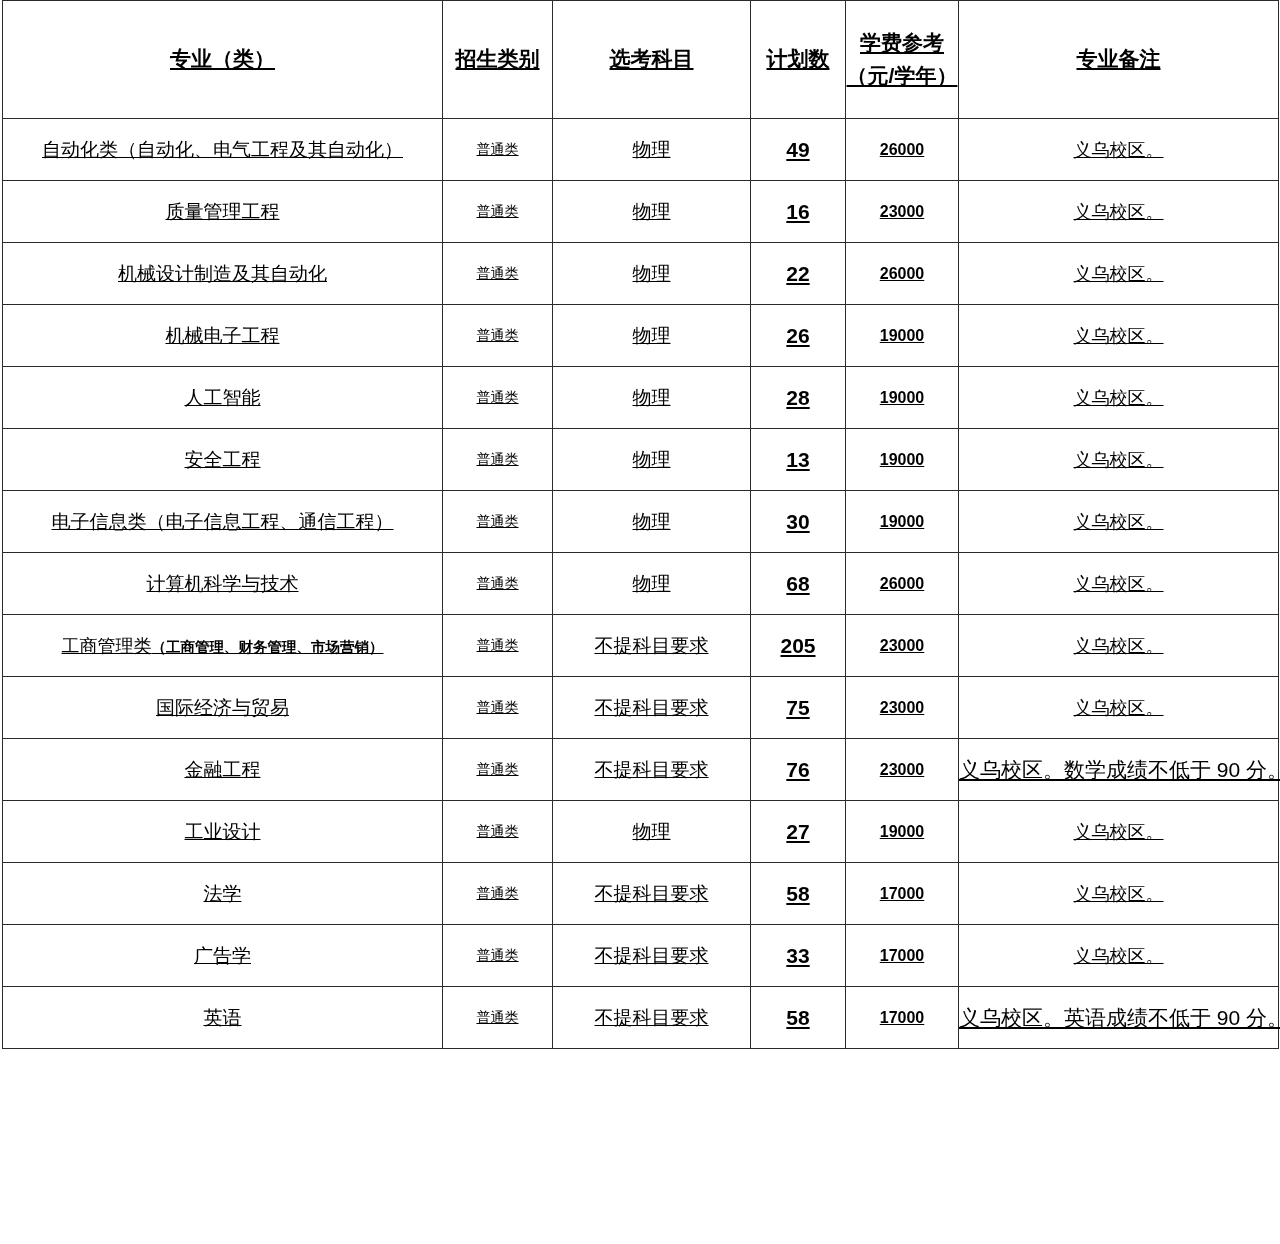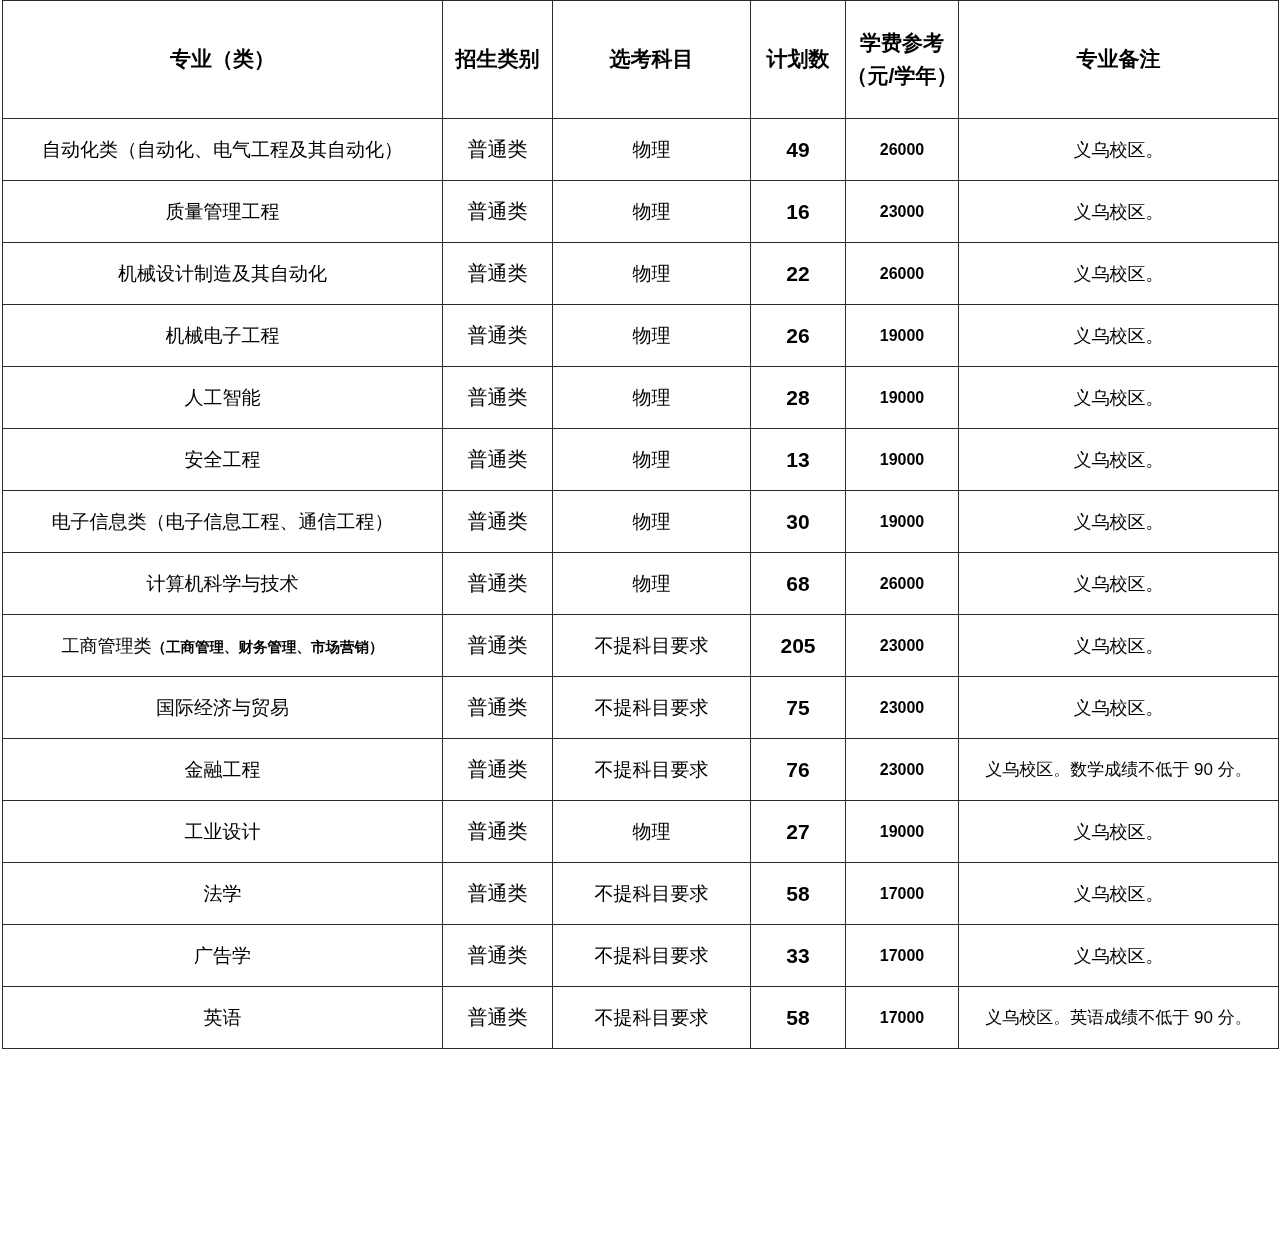--- a/index.html
+++ b/index.html
@@ -8,20 +8,21 @@
     background: #ffffff;
   }
   body {
     width: 1280px;
     font-family: "Liberation Sans", "DejaVu Sans", sans-serif;
     color: #000000;
   }
   .table-wrap {
     width: 1280px;
     box-sizing: border-box;
+    text-decoration: underline;
   }
   table.admission-table {
     border-collapse: collapse;
     width: 1276px;
     margin: 0 2px;
     table-layout: fixed;
   }
   table.admission-table th,
   table.admission-table td {
     border: 1px solid #2b2b2b;
@@ -54,37 +55,37 @@
     font-size: 19px;
     padding: 0 6px;
   }
   td.major.small {
     font-size: 18px;
   }
   td.major .sub {
     font-size: 14.5px;
     font-weight: bold;
   }
-  td.cat { font-size: 20px; }
+  td.cat { font-size: 14px; }
   td.subject { font-size: 19px; }
   td.subject.small { font-size: 17px; }
   td.plan {
     font-size: 21px;
     font-weight: bold;
   }
   td.fee {
     font-size: 16px;
     font-weight: bold;
   }
   td.note {
     font-size: 18px;
     padding: 0 4px;
     white-space: nowrap;
   }
-  td.note.tight { font-size: 17px; }
+  td.note.tight { font-size: 21px; }
 </style>
 </head>
 <body>
 
 <div class="table-wrap">
   <table class="admission-table">
     <colgroup>
       <col class="c-major">
       <col class="c-cat">
       <col class="c-subject">

